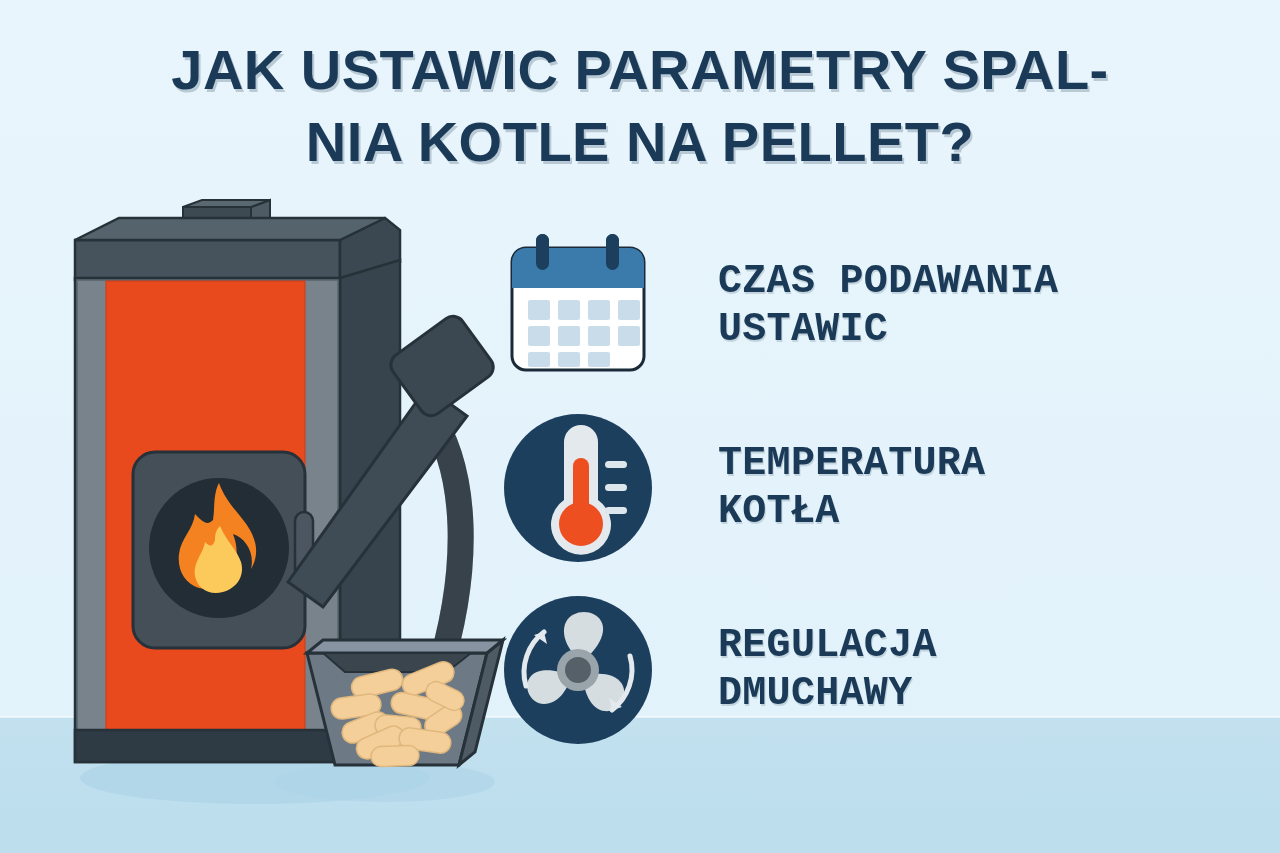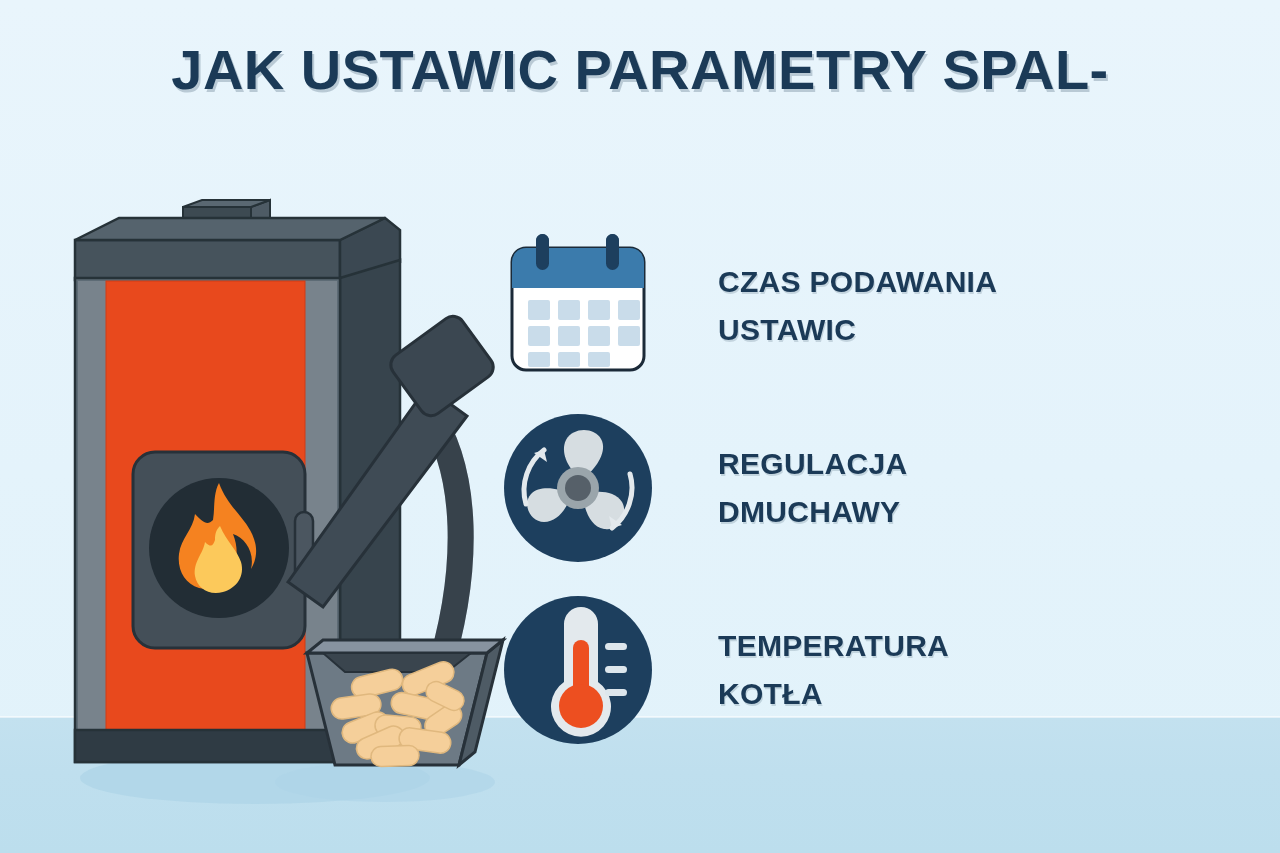--- a/index.html
+++ b/index.html
@@ -77,40 +77,42 @@
   .feature-icon {
     width: 168px;
     flex: 0 0 168px;
     display: flex;
     align-items: center;
     justify-content: flex-start;
   }
   .feature-text {
     flex: 1 1 auto;
     padding-left: 52px;
-    font-size: 30px;
+    font-size: 40px;
     font-weight: 700;
     line-height: 48px;
     letter-spacing: 0.3px;
     color: #1b3a57;
     text-shadow: 1px 2px 0 rgba(20,48,76,0.16);
+    font-family: Liberation Mono, monospace;
   }
   .feature-text .ln { display: block; }
 </style>
 </head>
 <body>
 
 <div id="canvas">
 
   <div class="bg-sky"></div>
   <div class="bg-floor"></div>
   <div class="floor-edge"></div>
 
   <div class="title-wrap">
     <div class="title-line">JAK USTAWIC PARAMETRY SPAL-</div>
+    <div class="title-line">NIA KOTLE NA PELLET?</div>
   </div>
 
   <svg class="boiler-svg" width="470" height="620" viewBox="0 0 470 620">
 
     <ellipse cx="200" cy="588" rx="175" ry="26" fill="#aed4e7" opacity="0.75"></ellipse>
     <ellipse cx="330" cy="592" rx="110" ry="20" fill="#aed4e7" opacity="0.6"></ellipse>
 
     <g>
       <path d="M128 17 L196 17 L196 52 L128 52 Z" fill="#3d4a52" stroke="#263238" stroke-width="2"></path>
       <path d="M196 17 L215 10 L215 45 L196 52 Z" fill="#4e5b65" stroke="#263238" stroke-width="2"></path>
@@ -242,20 +244,44 @@
         <span class="ln">CZAS PODAWANIA</span>
         <span class="ln">USTAWIC</span>
       </div>
     </div>
 
     <div class="feature-row">
       <div class="feature-icon">
         <svg width="168" height="160" viewBox="0 0 168 160">
           <circle cx="80" cy="80" r="74" fill="#1d3f5e"></circle>
 
+          <path d="M66 34 a17 17 0 0 1 34 0 v58
+                   a30 30 0 1 1 -34 0 z" fill="#e3e9ed"></path>
+
+          <rect x="75" y="50" width="16" height="62" rx="8" fill="#ed4f20"></rect>
+          <circle cx="83" cy="116" r="22" fill="#ed4f20"></circle>
+
+          <g fill="#dde6ec">
+            <rect x="107" y="53" width="22" height="7" rx="3.5"></rect>
+            <rect x="107" y="76" width="22" height="7" rx="3.5"></rect>
+            <rect x="107" y="99" width="22" height="7" rx="3.5"></rect>
+          </g>
+        </svg>
+      </div>
+      <div class="feature-text">
+        <span class="ln">TEMPERATURA</span>
+        <span class="ln">KOTŁA</span>
+      </div>
+    </div>
+
+    <div class="feature-row">
+      <div class="feature-icon">
+        <svg width="168" height="160" viewBox="0 0 168 160">
+          <circle cx="80" cy="80" r="74" fill="#1d3f5e"></circle>
+
           <g fill="#d6dde1">
             <path d="M80 68
                      C70 60 62 44 68 32
                      C75 19 96 19 103 31
                      C110 43 98 60 88 68 Z"></path>
             <path d="M88 86
                      C99 82 117 83 124 94
                      C131 106 120 123 106 121
                      C92 119 86 100 85 89 Z"></path>
             <path d="M72 88
@@ -274,38 +300,14 @@
           <path d="M46 42 L36 45 L49 54 Z" fill="#e3e9ed"></path>
           <path d="M114 120 L124 117 L111 108 Z" fill="#e3e9ed"></path>
         </svg>
       </div>
       <div class="feature-text">
         <span class="ln">REGULACJA</span>
         <span class="ln">DMUCHAWY</span>
       </div>
     </div>
 
-    <div class="feature-row">
-      <div class="feature-icon">
-        <svg width="168" height="160" viewBox="0 0 168 160">
-          <circle cx="80" cy="80" r="74" fill="#1d3f5e"></circle>
-
-          <path d="M66 34 a17 17 0 0 1 34 0 v58
-                   a30 30 0 1 1 -34 0 z" fill="#e3e9ed"></path>
-
-          <rect x="75" y="50" width="16" height="62" rx="8" fill="#ed4f20"></rect>
-          <circle cx="83" cy="116" r="22" fill="#ed4f20"></circle>
-
-          <g fill="#dde6ec">
-            <rect x="107" y="53" width="22" height="7" rx="3.5"></rect>
-            <rect x="107" y="76" width="22" height="7" rx="3.5"></rect>
-            <rect x="107" y="99" width="22" height="7" rx="3.5"></rect>
-          </g>
-        </svg>
-      </div>
-      <div class="feature-text">
-        <span class="ln">TEMPERATURA</span>
-        <span class="ln">KOTŁA</span>
-      </div>
-    </div>
-
   </div>
 </div>
 
 </body></html>

